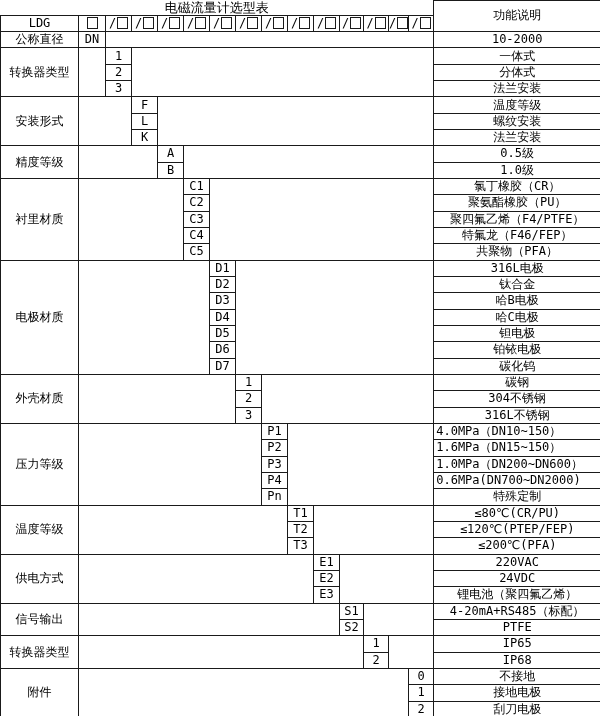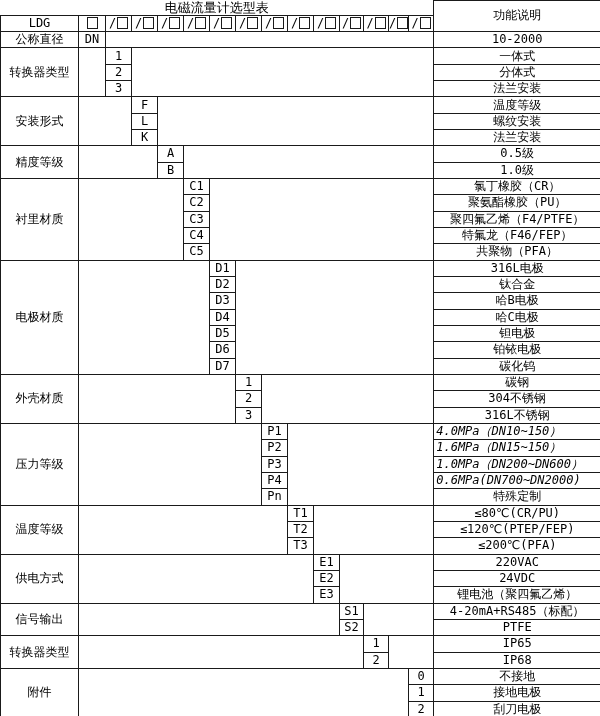--- a/index.html
+++ b/index.html
@@ -5,21 +5,21 @@
   html,body{margin:0;padding:0;background:#fff;}
   body{width:600px;height:716px;overflow:hidden;
        font-family:"DejaVu Sans Mono","DejaVu Sans","Liberation Sans",sans-serif;
        color:#000;}
   table{border-collapse:collapse;table-layout:fixed;width:600px;height:716px;}
   td{border:1px solid #1a1a1a;padding:0;font-size:12px;line-height:1.1;
      text-align:center;vertical-align:middle;overflow:hidden;white-space:nowrap;}
   td.caption{border:none;font-size:13px;}
   tr{height:16.33px;}
   tr.caption-row{height:14px;}
-  td.func-left{text-align:left;padding-left:2px;font-style:italic;}
+  td.func-left{text-align:left;padding-left:2px;}
   span.box{display:inline-block;width:9px;height:10px;border:1px solid #1a1a1a;
            vertical-align:-2px;margin-left:1px;}
 </style>
 </head>
 <body>
 
 <table>
   <colgroup>
     <col style="width:78px">
     <col style="width:27px">

